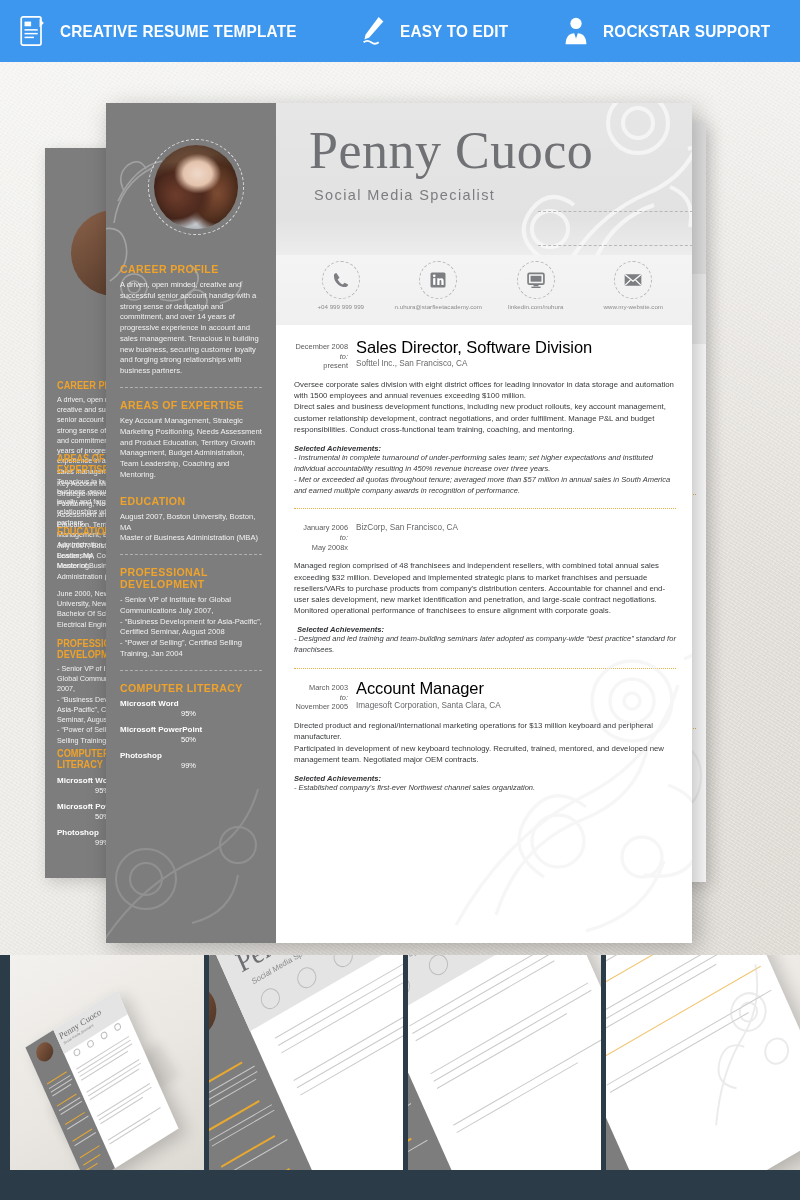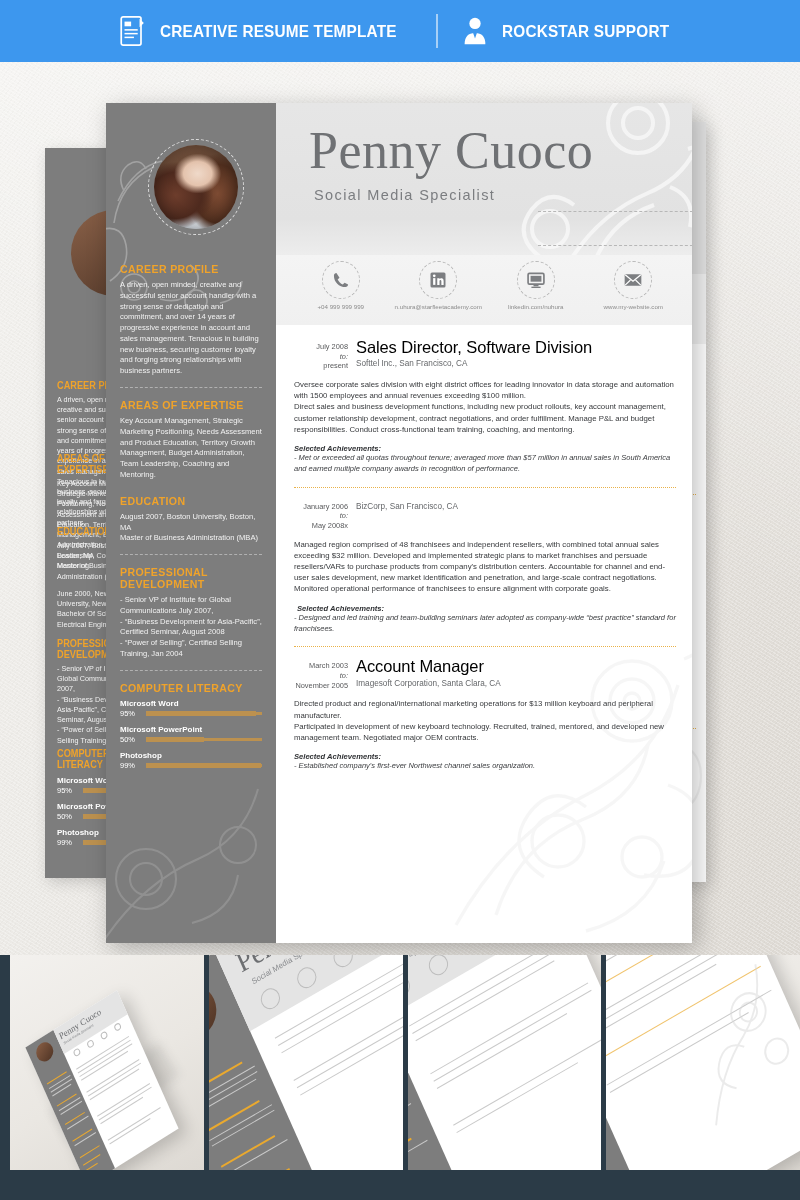--- a/index.html
+++ b/index.html
@@ -93,21 +93,21 @@
     font-weight: bold; margin: 0 0 5px 0; text-transform: uppercase;
     font-family: "Liberation Sans Narrow","Liberation Sans", sans-serif;
     transform: scaleX(.92); transform-origin: left center;
   }
   .sb-body { font-size: 7.6px; line-height: 1.42; color: #f2f2f2; }
   .sb-block { margin-bottom: 9px; }
   .sb-div { height: 0; border-top: 1px dashed rgba(255,255,255,.4); margin: 10px 0 11px; }
   .skill { margin-bottom: 7px; }
   .skill-name { font-size: 8px; font-weight: bold; color: #fff; margin-bottom: 1px;
     font-family: "Liberation Sans Narrow","Liberation Sans", sans-serif; }
-  .skill-row { display: flex; align-items: center; gap: 6px; }
+  .skill-row { display: flex; align-items: center; gap: 0; flex-direction: column; }
   .skill-pct { font-size: 7.5px; color: #fff; width: 20px;
     font-family: "Liberation Sans Narrow","Liberation Sans", sans-serif; }
   .skill-bar { flex: 1; height: 3px; background: #f0a32a; position: relative; opacity: .55; }
   .skill-fill { position: absolute; left: 0; top: -1px; height: 5px; background: #f0a32a; }
 
   
   .swirl { position: absolute; pointer-events: none; }
 
   
   .maincol { position: relative; flex: 1; height: 100%; background: #fff; overflow: hidden; }
@@ -244,20 +244,27 @@
         <rect x="6" y="15" width="14" height="1.6" fill="#fff"></rect>
         <rect x="6" y="19" width="14" height="1.6" fill="#fff"></rect>
         <rect x="6" y="23" width="10" height="1.6" fill="#fff"></rect>
         <path d="M22 4 L26.5 8.5 L22 13 Z" fill="#fff"></path>
       </svg>
       <span class="banner-label">CREATIVE RESUME TEMPLATE</span>
     </div>
 
     <div class="banner-sep"></div>
 
+    <div class="banner-item">
+      <svg class="banner-icon" viewBox="0 0 30 34">
+        <path d="M21 2 L26 7 L11 24 L6 26 L7 21 Z" fill="#fff"></path>
+        <path d="M5 29 q4 -3 8 0 q4 3 8 0" fill="none" stroke="#fff" stroke-width="2"></path>
+      </svg>
+      <span class="banner-label">EASY TO EDIT</span>
+    </div>
 
     <div class="banner-sep"></div>
 
     <div class="banner-item">
       <svg class="banner-icon" viewBox="0 0 30 34">
         <circle cx="15" cy="9" r="6" fill="#fff"></circle>
         <path d="M4 31 q0 -12 11 -12 q11 0 11 12 Z" fill="#fff"></path>
         <path d="M13 19 L15 25 L17 19 Z" fill="#3d97ee"></path>
       </svg>
       <span class="banner-label">ROCKSTAR SUPPORT</span>
@@ -543,32 +550,33 @@
             <path d="M232 180 q40 14 32 58 q-8 40 -56 32"></path>
             <circle cx="206" cy="252" r="20"></circle>
             <path d="M248 54 q28 -10 30 -44"></path>
             <path d="M150 326 q60 -16 78 -70"></path>
           </g>
         </svg>
 
         <div class="job" style="position:relative;z-index:2;">
           <div class="job-top">
             <div class="job-dates">
-              <div>July 2008</div>
+              <div>December 2008</div>
               <div class="to">to:</div>
               <div>present</div>
             </div>
             <div style="flex:1;">
               <div class="job-title">Sales Director, Software Division</div>
               <div class="job-company">Softtel Inc., San Francisco, CA</div>
             </div>
           </div>
           <div class="job-desc" style="white-space:pre-line;">Oversee corporate sales division with eight district offices for leading innovator in data storage and automation with 1500 employees and annual revenues exceeding $100 million.
 Direct sales and business development functions, including new product rollouts, key account management, customer relationship development, contract negotiations, and order fulfillment. Manage P&amp;L and budget responsibilities. Conduct cross-functional team training, coaching, and mentoring.</div>
           <div class="ach-head">Selected Achievements:</div>
+          <div class="ach-line">- Instrumental in complete turnaround of under-performing sales team; set higher expectations and instituted individual accountability resulting in 450% revenue increase over three years.</div>
           <div class="ach-line">- Met or exceeded all quotas throughout tenure; averaged more than $57 million in annual sales in South America and earned multiple company awards in recognition of performance.</div>
         </div>
 
         <div class="job-sep"></div>
 
         <div class="job" style="position:relative;z-index:2;">
           <div class="job-top">
             <div class="job-dates">
               <div>January 2006</div>
               <div class="to">to:</div>

